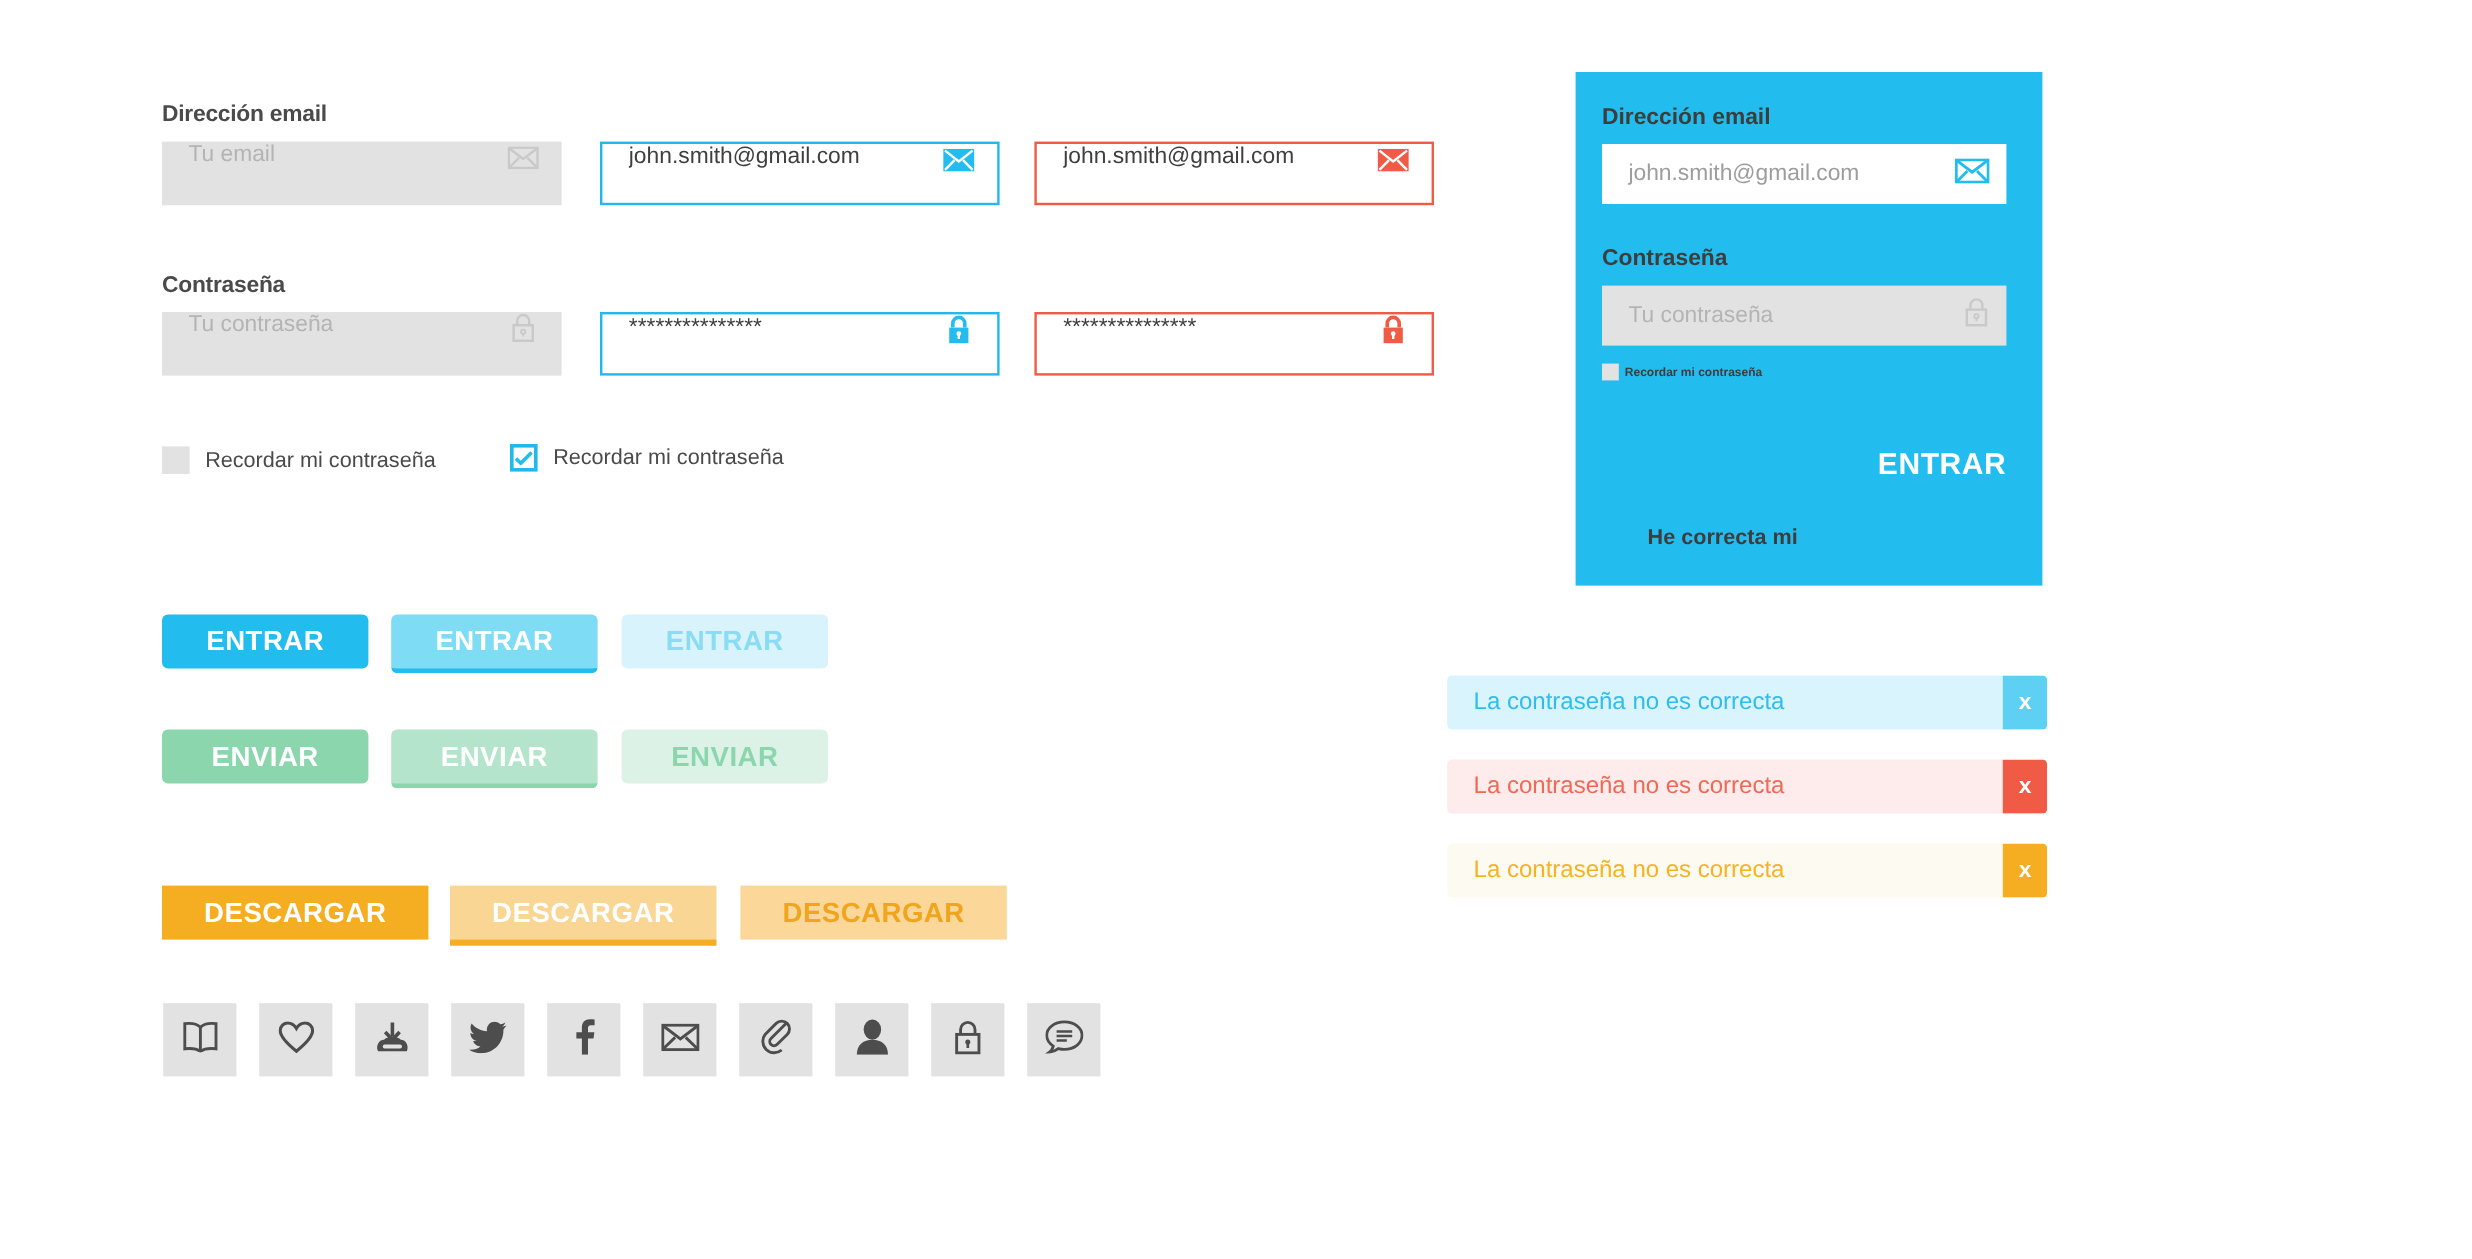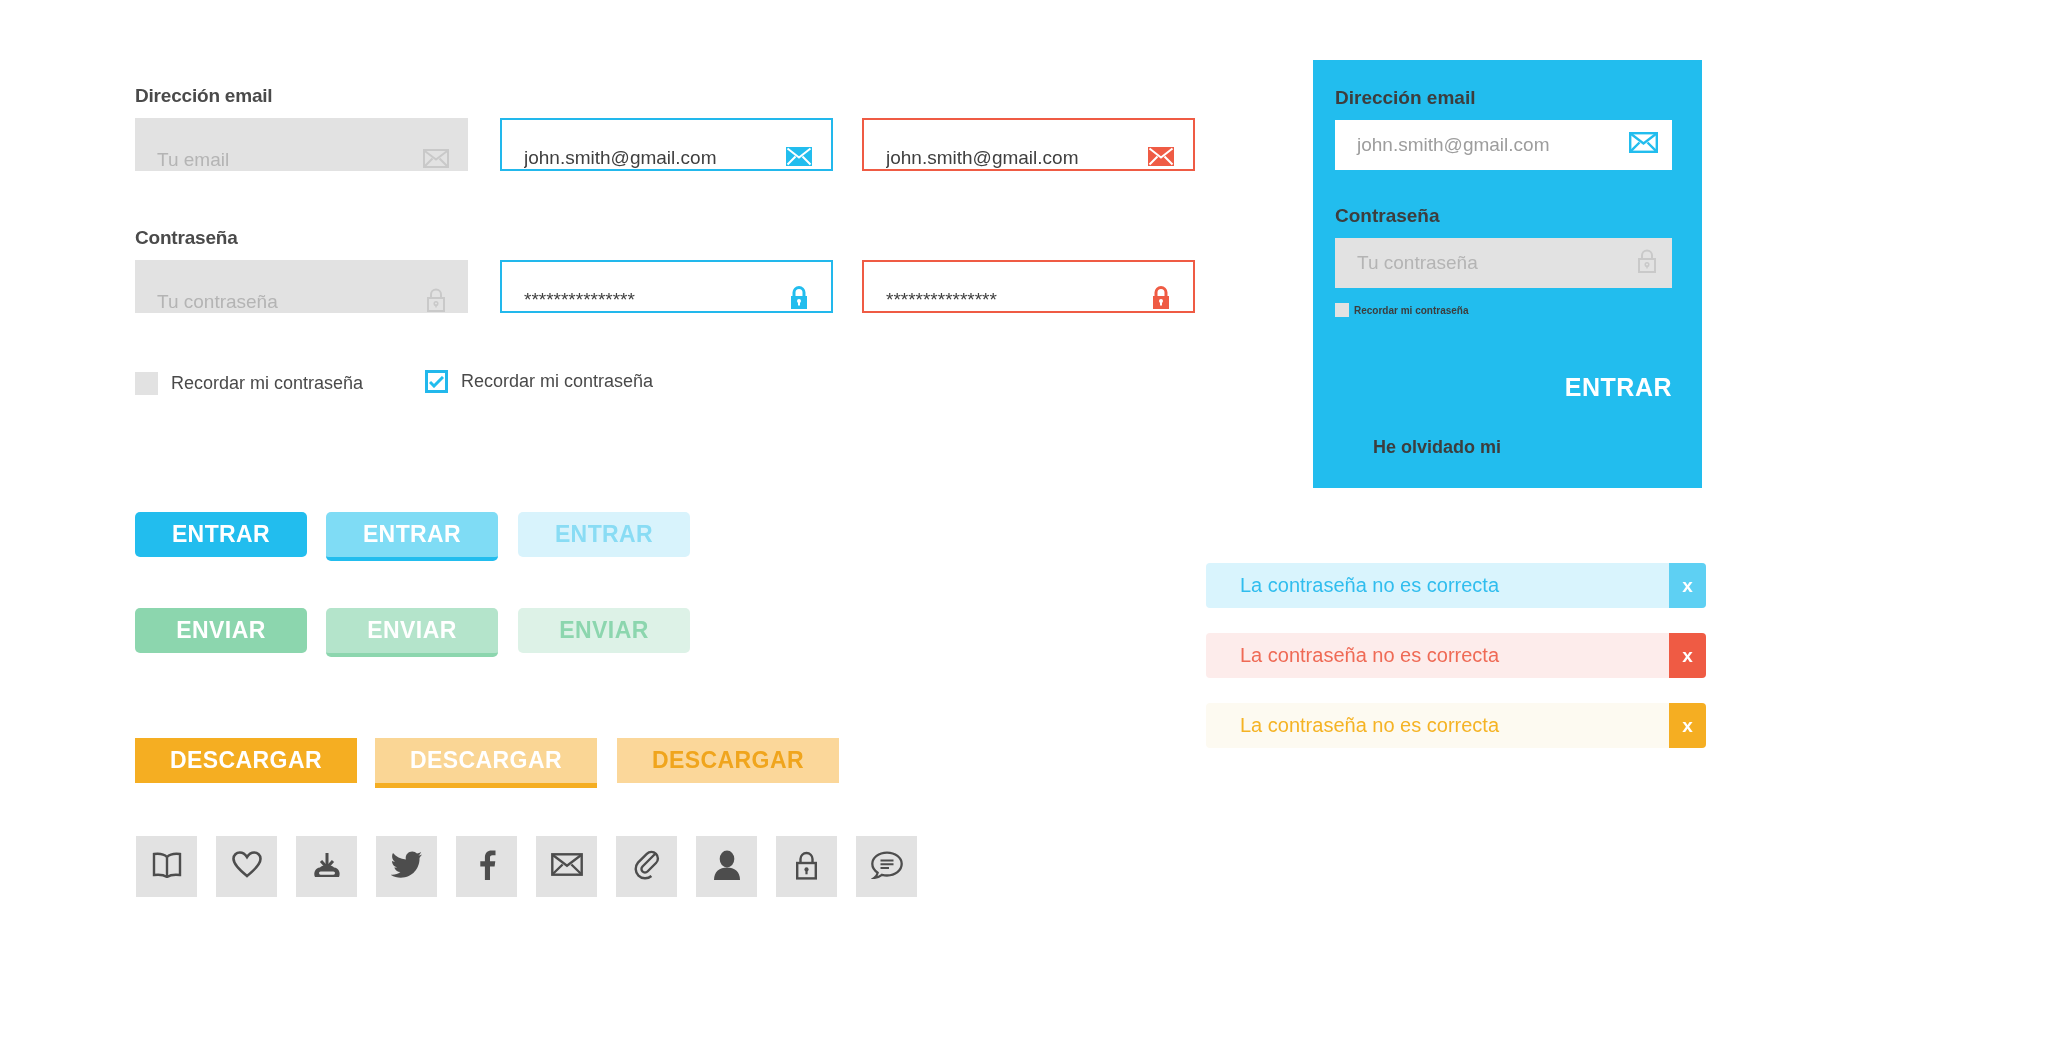--- a/index.html
+++ b/index.html
@@ -16,21 +16,21 @@
   .field-label {
     position: absolute;
     font-size: 19px;
     font-weight: bold;
     color: #4a4a4a;
     letter-spacing: -0.2px;
   }
   .input-box {
     position: absolute;
     display: flex;
-    align-items: flex-end;
+    align-items: flex-start;
     height: 53px;
     padding: 0 16px 0 22px;
     font-size: 19px;
   }
   .input-box .val { flex: 1; white-space: nowrap; overflow: hidden; }
   .input-box .ico { flex: 0 0 auto; display: flex; align-items: center; justify-content: center; width: 32px; height: 26px; }
 
   .inp-default { background: #e2e2e2; border: none; }
   .inp-default .val { color: #b4b4b4; }
   .inp-focus   { background: #ffffff; border: 2px solid #22b8ec; }
@@ -116,21 +116,21 @@
   .alert {
     position: absolute;
     display: flex; align-items: stretch;
     height: 45px;
     border-radius: 4px;
     overflow: hidden;
   }
   .alert .msg {
     flex: 1;
     display: flex; align-items: center;
-    padding-left: 34px;
+    padding-left: 22px;
     font-size: 20px;
     white-space: nowrap;
     border-radius: 19px;
   }
   .alert .close {
     flex: 0 0 auto;
     width: 37px;
     display: flex; align-items: center; justify-content: center;
     font-size: 19px; font-weight: bold; color: #ffffff;
   }
@@ -370,21 +370,21 @@
       </span>
     </div>
 
     <div class="panel-chk" style="left:22px; top:243px;">
       <span class="cb"></span>
       <span class="lb">Recordar mi contraseña</span>
     </div>
 
     <div class="panel-enter" style="right:30px; top:313px;">ENTRAR</div>
 
-    <div class="panel-forgot" style="left:60px; top:377px;">He olvidado mi</div>
+    <div class="panel-forgot" style="left:60px; top:377px;">He correcta mi</div>
   </div>
 
   <div class="alert a-info" style="left:1206px; top:563px; width:500px;">
     <span class="msg">La contraseña no es correcta</span>
     <span class="close">x</span>
   </div>
 
   <div class="alert a-error" style="left:1206px; top:633px; width:500px;">
     <span class="msg">La contraseña no es correcta</span>
     <span class="close">x</span>

